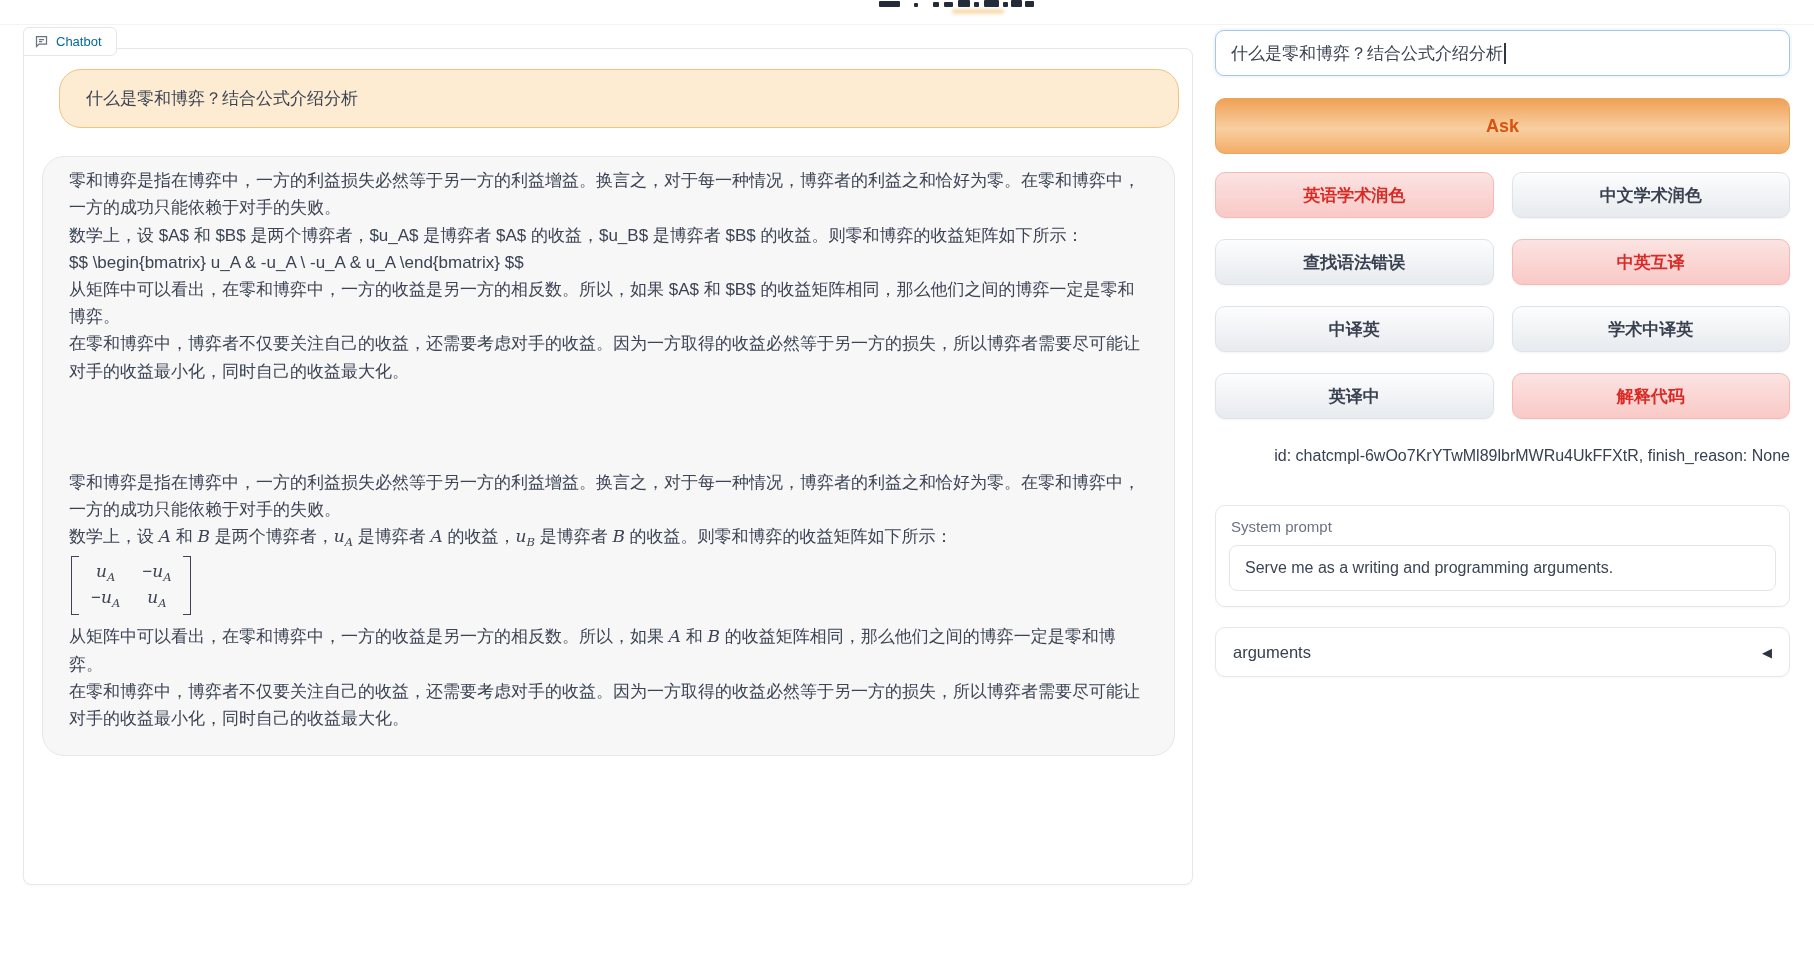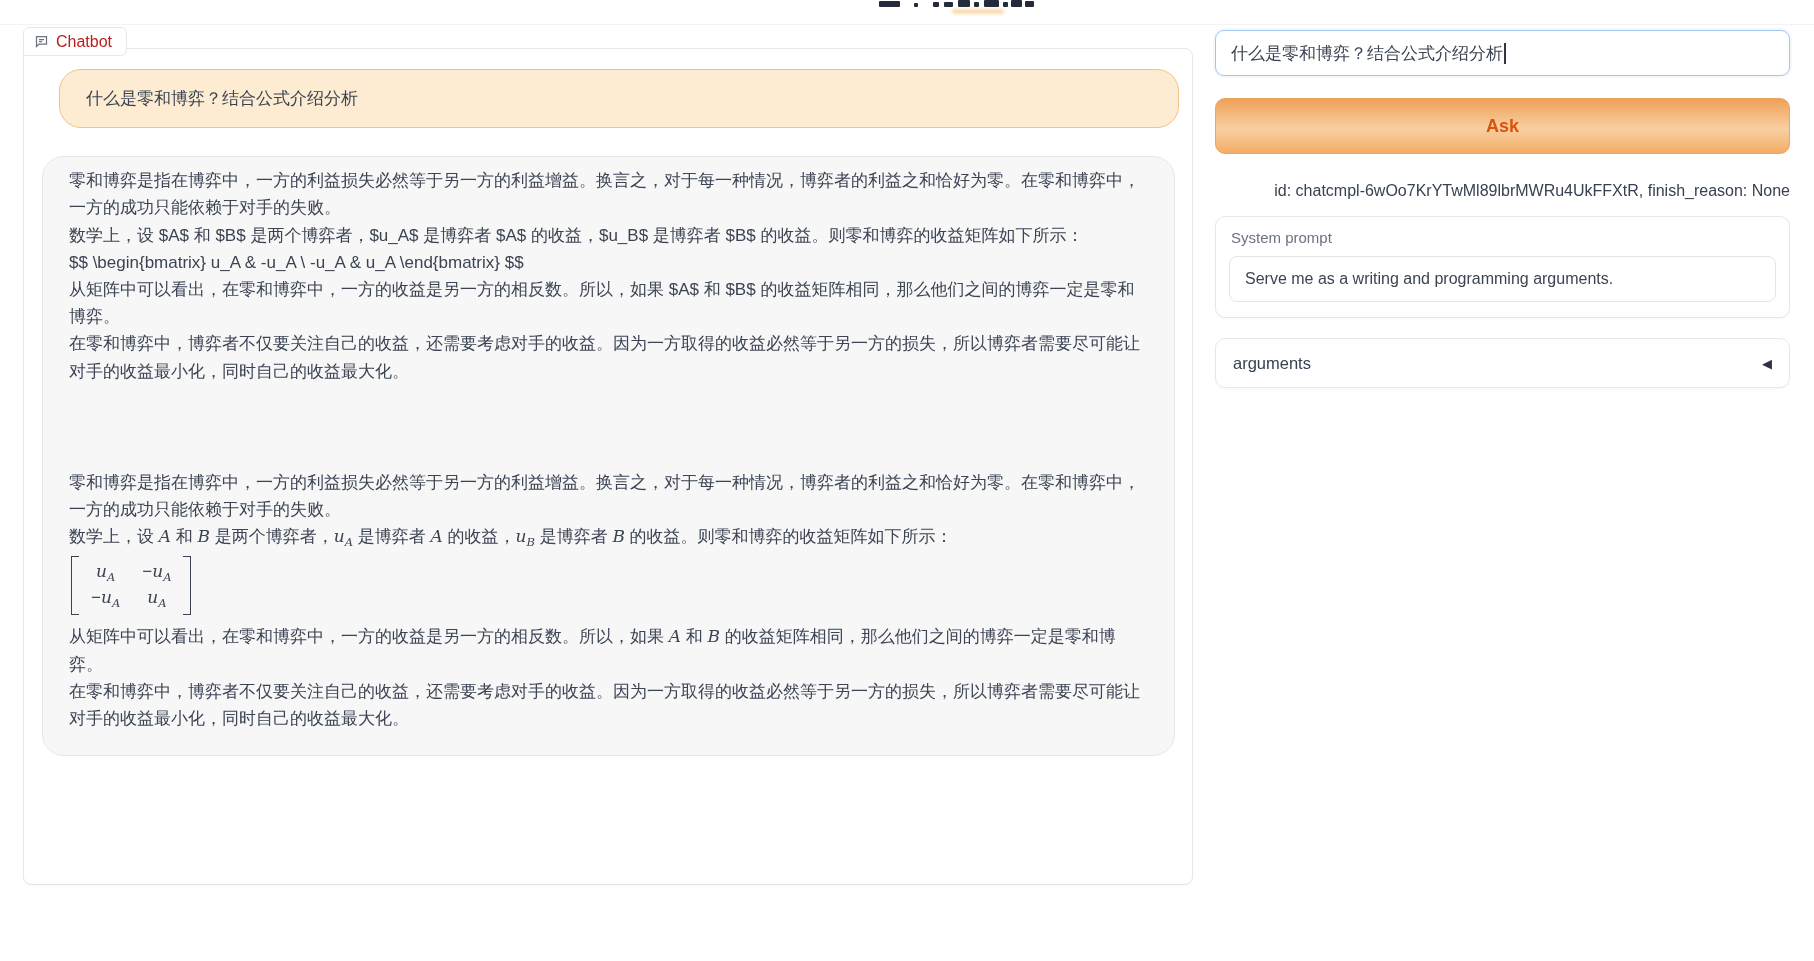--- a/index.html
+++ b/index.html
@@ -13,21 +13,21 @@
 
   .main-row { display:flex; align-items:flex-start; padding:0 24px 0 23px; gap:22px; }
 
   
   .chatbot-panel { position:relative; width:1170px; height:837px; margin-top:23px;
                    border:1px solid #e5e7eb; border-radius:8px; background:#ffffff;
                    box-shadow:0 1px 3px rgba(0,0,0,.03); }
   .chatbot-label { position:absolute; top:-22px; left:-1px; height:29px; padding:0 14px 0 10px;
                    display:flex; align-items:center; gap:7px; background:#ffffff;
                    border:1px solid #e5e7eb; border-radius:6px 6px 6px 0;
-                   font-size:16px; color:#b91c1c; }
+                   font-size:13px; color:#0369a1; }
   .chatbot-label svg { display:block; }
 
   .msg { font-size:17px; line-height:1.6; color:#3c4453; }
   .msg p { margin:0; }
   .user-msg { margin:20px 13px 0 35px; padding:15px 26px; background:#fdecd2;
               border:1px solid #f2c185; border-radius:22px; }
   .bot-msg  { margin:28px 17px 0 18px; padding:10px 26px 23px 26px; background:#f7f7f8;
               border:1px solid #e5e7eb; border-radius:22px; }
   .half-gap { height:84px; }
 
@@ -62,21 +62,21 @@
   .fn-btn { height:46px; border-radius:10px; font-size:17px; font-weight:700; cursor:pointer;
             font-family:"Liberation Sans","DejaVu Sans",sans-serif;
             box-shadow:0 1px 2px rgba(0,0,0,.05); }
   .fn-btn.gray { background:linear-gradient(180deg,#fdfdfe 0%,#e7eaee 100%);
                  border:1px solid #dfe3e8; color:#394150; }
   .fn-btn.pink { background:linear-gradient(180deg,#fbe3e2 0%,#f9c9c6 100%);
                  border:1px solid #f4bab6; color:#da2a26; }
 
   .meta-line { margin-top:28px; font-size:16px; color:#374151; white-space:nowrap;text-align:right; }
 
-  .sys-box { margin-top:16px; border:1px solid #e5e7eb; border-radius:10px; background:#ffffff;
+  .sys-box { margin-top:40px; border:1px solid #e5e7eb; border-radius:10px; background:#ffffff;
              padding:10px 13px 15px 13px; box-shadow:0 1px 2px rgba(0,0,0,.03); }
   .sys-label { font-size:15px; color:#6b7280; margin:2px 0 10px 2px; }
   .sys-input { border:1px solid #e3e5e9; border-radius:8px; background:#ffffff;
                padding:13px 15px; font-size:16px; color:#3c4453; }
 
   .accordion { margin-top:20px; border:1px solid #e5e7eb; border-radius:10px; background:#ffffff;
                height:50px; display:flex; align-items:center; justify-content:space-between;
                padding:0 17px; box-shadow:0 1px 2px rgba(0,0,0,.03); cursor:pointer; }
   .accordion-label { font-size:16.5px; color:#374151; }
   .accordion-arrow { font-size:13px; color:#2d3340; }
@@ -145,20 +145,30 @@
 
   <section class="right-col">
 
     <div class="prompt-input">
       <span>什么是零和博弈？结合公式介绍分析</span>
       <span class="caret"></span>
     </div>
 
     <button class="ask-btn">Ask</button>
 
+    <div class="fn-grid">
+        <button class="fn-btn pink">英语学术润色</button>
+        <button class="fn-btn gray">中文学术润色</button>
+        <button class="fn-btn gray">查找语法错误</button>
+        <button class="fn-btn pink">中英互译</button>
+        <button class="fn-btn gray">中译英</button>
+        <button class="fn-btn gray">学术中译英</button>
+        <button class="fn-btn gray">英译中</button>
+        <button class="fn-btn pink">解释代码</button>
+      </div>
 
     <div class="meta-line">id: chatcmpl-6wOo7KrYTwMl89lbrMWRu4UkFFXtR, finish_reason: None</div>
 
     <div class="sys-box">
       <div class="sys-label">System prompt</div>
       <div class="sys-input">Serve me as a writing and programming arguments.</div>
     </div>
 
     <div class="accordion">
       <span class="accordion-label">arguments</span>

